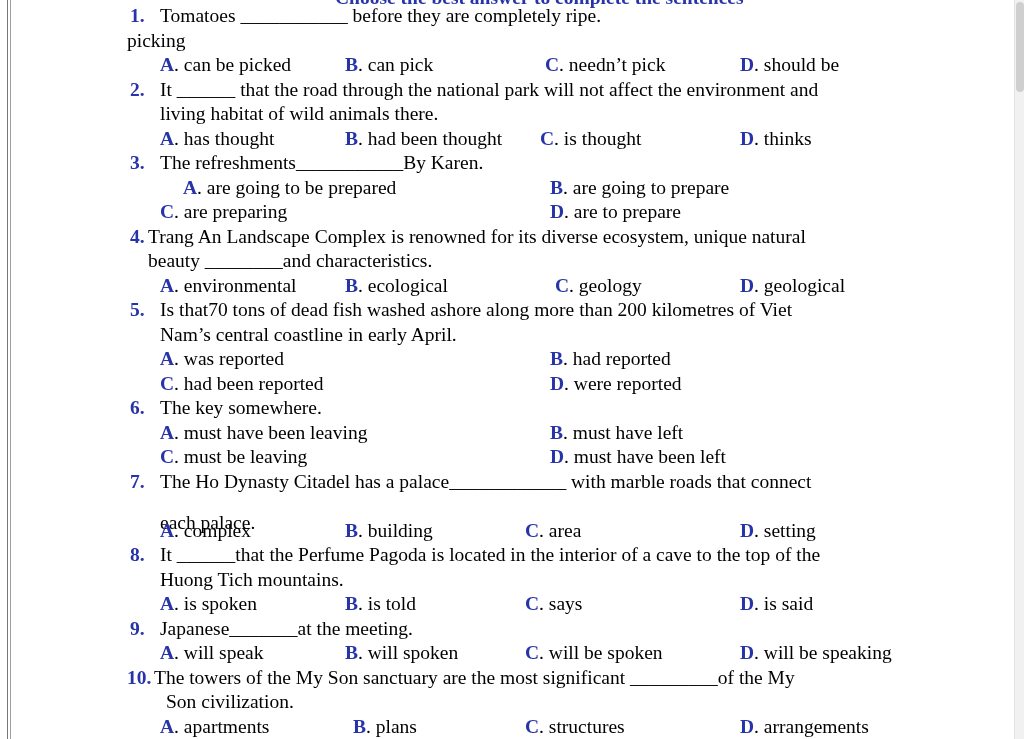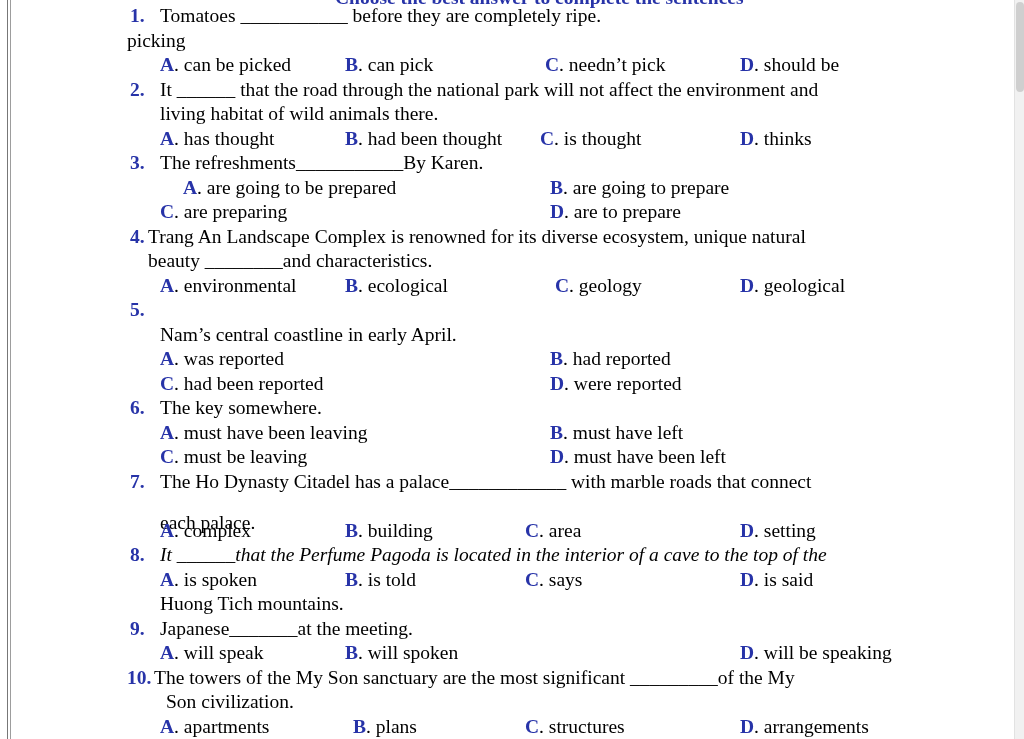--- a/index.html
+++ b/index.html
@@ -89,20 +89,21 @@
         <span class="pos" style="left: 148px;">beauty ________and characteristics.</span>
       </div>
       <div class="line">
         <span class="pos" style="left: 160px;"><span class="bb">A</span><span>. environmental</span></span>
         <span class="pos" style="left: 345px;"><span class="bb">B</span><span>. ecological</span></span>
         <span class="pos" style="left: 555px;"><span class="bb">C</span><span>. geology</span></span>
         <span class="pos" style="left: 740px;"><span class="bb">D</span><span>. geological</span></span>
       </div>
       <div class="line">
         <span class="pos bb" style="left: 130px;">5.</span>
+        <span class="pos" style="left: 160px;">Is that70 tons of dead fish washed ashore along more than 200 kilometres of Viet</span>
       </div>
       <div class="line">
         <span class="pos" style="left: 160px;">Nam’s central coastline in early April.</span>
       </div>
       <div class="line">
         <span class="pos" style="left: 160px;"><span class="bb">A</span><span>. was reported</span></span>
         <span class="pos" style="left: 550px;"><span class="bb">B</span><span>. had reported</span></span>
       </div>
       <div class="line">
         <span class="pos" style="left: 160px;"><span class="bb">C</span><span>. had been reported</span></span>
@@ -128,38 +129,39 @@
         <span class="pos" style="left: 160px; margin-top: 17px;">each palace.</span>
       </div>
       <div class="line">
         <span class="pos" style="left: 160px; text-align: center;"><span class="bb">A</span><span>. complex</span></span>
         <span class="pos" style="left: 345px;"><span class="bb">B</span><span>. building</span></span>
         <span class="pos" style="left: 525px;"><span class="bb">C</span><span>. area</span></span>
         <span class="pos" style="left: 740px;"><span class="bb">D</span><span>. setting</span></span>
       </div>
       <div class="line">
         <span class="pos bb" style="left: 130px;">8.</span>
-        <span class="pos" style="left: 160px; font-style: italic;">It ______that the Perfume Pagoda is located in the interior of a cave to the top of the</span>
+        <span class="pos" style="left: 160px;">It ______that the Perfume Pagoda is located in the interior of a cave to the top of the</span>
+      </div>
+      <div class="line">
+        <span class="pos" style="left: 160px;">Huong Tich mountains.</span>
       </div>
       <div class="line">
         <span class="pos" style="left: 160px;"><span class="bb">A</span><span>. is spoken</span></span>
         <span class="pos" style="left: 345px;"><span class="bb">B</span><span>. is told</span></span>
         <span class="pos" style="left: 525px;"><span class="bb">C</span><span>. says</span></span>
         <span class="pos" style="left: 740px;"><span class="bb">D</span><span>. is said</span></span>
       </div>
       <div class="line">
-        <span class="pos" style="left: 160px;">Huong Tich mountains.</span>
-      </div>
-      <div class="line">
         <span class="pos bb" style="left: 130px;">9.</span>
         <span class="pos" style="left: 160px;">Japanese_______at the meeting.</span>
       </div>
       <div class="line">
         <span class="pos" style="left: 160px;"><span class="bb">A</span><span>. will speak</span></span>
         <span class="pos" style="left: 345px;"><span class="bb">B</span><span>. will spoken</span></span>
+        <span class="pos" style="left: 525px;"><span class="bb">C</span><span>. will be spoken</span></span>
         <span class="pos" style="left: 740px;"><span class="bb">D</span><span>. will be speaking</span></span>
       </div>
       <div class="line">
         <span class="pos bb" style="left: 127px;">10.</span>
         <span class="pos" style="left: 154px;">The towers of the My Son sanctuary are the most significant _________of the My</span>
       </div>
       <div class="line">
         <span class="pos" style="left: 166px;">Son civilization.</span>
       </div>
       <div class="line">

